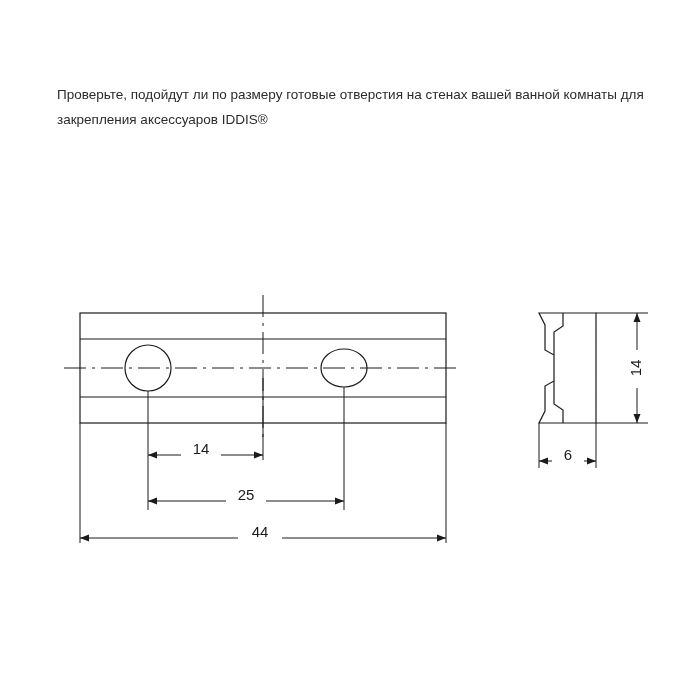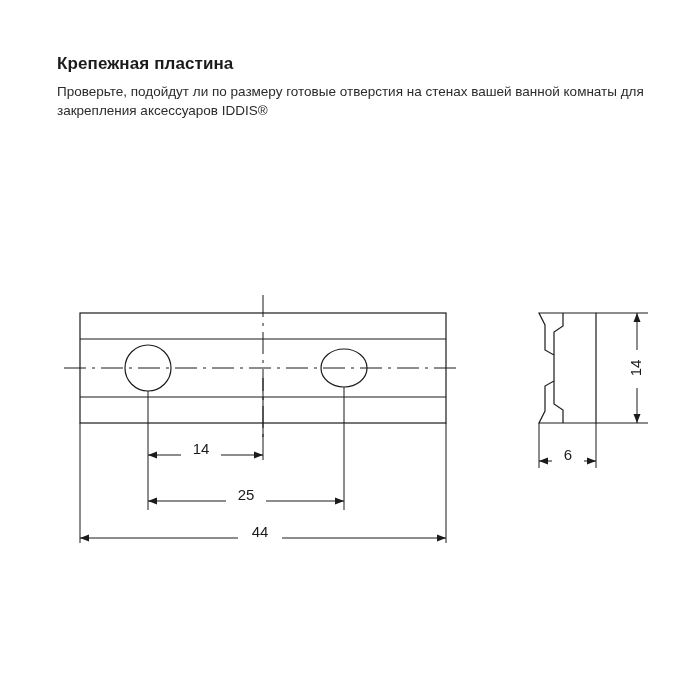--- a/index.html
+++ b/index.html
@@ -27,21 +27,21 @@
     font-weight: bold;
     letter-spacing: 0.1px;
     color: #1b1b1b;
   }
   .subtitle {
     position: absolute;
     left: 57px;
     top: 82px;
     width: 600px;
     font-size: 13.5px;
-    line-height: 19px;
+    line-height: 25px;
     color: #2b2b2b;
     font-weight: normal;
   }
   .drawing {
     position: absolute;
     left: 0;
     top: 0;
     width: 700px;
     height: 700px;
   }
@@ -50,21 +50,20 @@
     font-family: "Liberation Sans", sans-serif;
     font-size: 15px;
     fill: #1b1b1b;
   }
 </style>
 </head>
 <body>
 
 <div class="page">
 
-  <div class="title">Крепежная пластина</div>
   <div class="subtitle">Проверьте, подойдут ли по размеру готовые отверстия на стенах вашей ванной комнаты для закрепления аксессуаров IDDIS®</div>
 
   <div class="drawing">
     <svg width="700" height="700" viewBox="0 0 700 700" xmlns="http://www.w3.org/2000/svg">
       <g stroke="#1b1b1b" fill="none" stroke-width="1.2">
 
         <g>
           <rect x="80" y="313" width="366" height="110"></rect>
           <line x1="80" y1="339" x2="446" y2="339"></line>
           <line x1="80" y1="397" x2="446" y2="397"></line>

